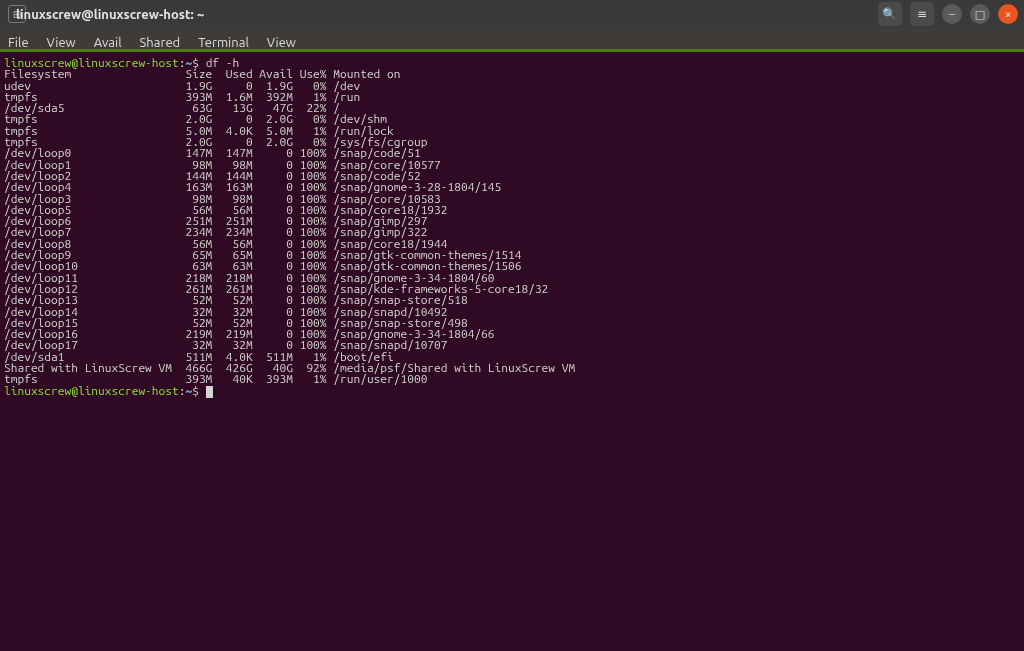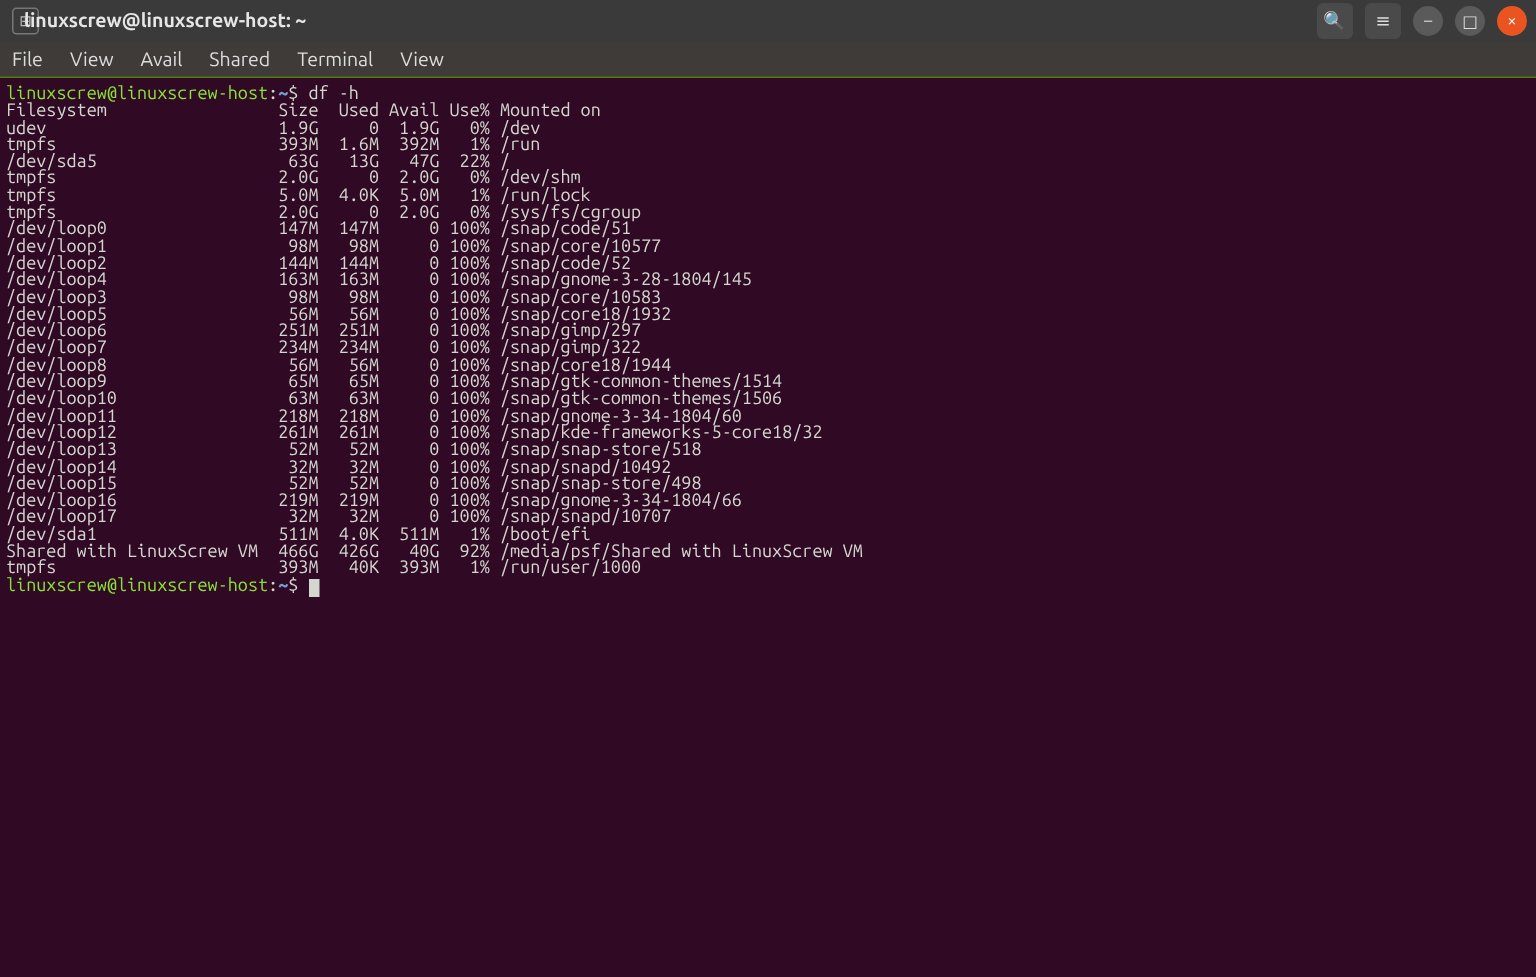--- a/index.html
+++ b/index.html
@@ -6,21 +6,21 @@
   html,body { width:1024px; height:651px; font-family:"Ubuntu","DejaVu Sans",sans-serif; background:#eee; overflow:hidden; }
   .window { width:1024px; height:651px; background:#2c2c2c; display:flex; flex-direction:column; }
   .titlebar { height:28px; background:#3a3a3a; color:#e6e6e6; display:flex; align-items:center; font-size:13px; position:relative; }
   .title-left { display:flex; align-items:center; padding-left:8px; gap:6px; }
   .title-icon { width:18px; height:18px; border:1px solid #777; border-radius:3px; display:flex; align-items:center; justify-content:center; font-size:10px; color:#bbb;}
   .title-center { position:absolute; left:16px; right:0; text-align:left; pointer-events:none; font-weight:700; }
   .title-right { position:absolute; right:6px; top:0; bottom:0; display:flex; align-items:center; gap:8px; }
   .hbtn { width:24px; height:24px; border-radius:4px; background:#4a4a4a; display:flex; align-items:center; justify-content:center; color:#ddd; font-size:12px; cursor:pointer;}
   .wctl { width:20px; height:20px; border-radius:50%; background:#5a5a5a; display:flex; align-items:center; justify-content:center; font-size:11px; color:#ddd; cursor:pointer;}
   .wctl.close { background:#e95420; color:#fff; }
-  .menubar { height:24px; background:#3e3b39; color:#ddd; display:flex; align-items:center; padding:0 8px; font-size:13px; gap:18px; border-bottom:1px solid #4d7c0f;}
+  .menubar { height:24px; background:#3e3b39; color:#ddd; display:flex; align-items:flex-end; padding:0 8px; font-size:13px; gap:18px; border-bottom:3px solid #4d7c0f;}
   .menubar span { cursor:pointer; }
   .terminal { flex:1; background:#300a24; color:#d3d7cf; font-family:"Ubuntu Mono","DejaVu Sans Mono",monospace; font-size:12px; line-height:11.3px; padding:5px 4px; white-space:pre; letter-spacing:0px;}
   .prompt-user { color:#8ae234; font-weight:normal; }
   .prompt-path { color:#729fcf; font-weight:bold; }
   .prompt-cmd { color:#d3d7cf; }
   .cursor { display:inline-block; width:7px; height:12px; background:#d3d7cf; vertical-align:text-bottom; position:relative; top:1px;}
 </style>
 </head>
 <body>
 

